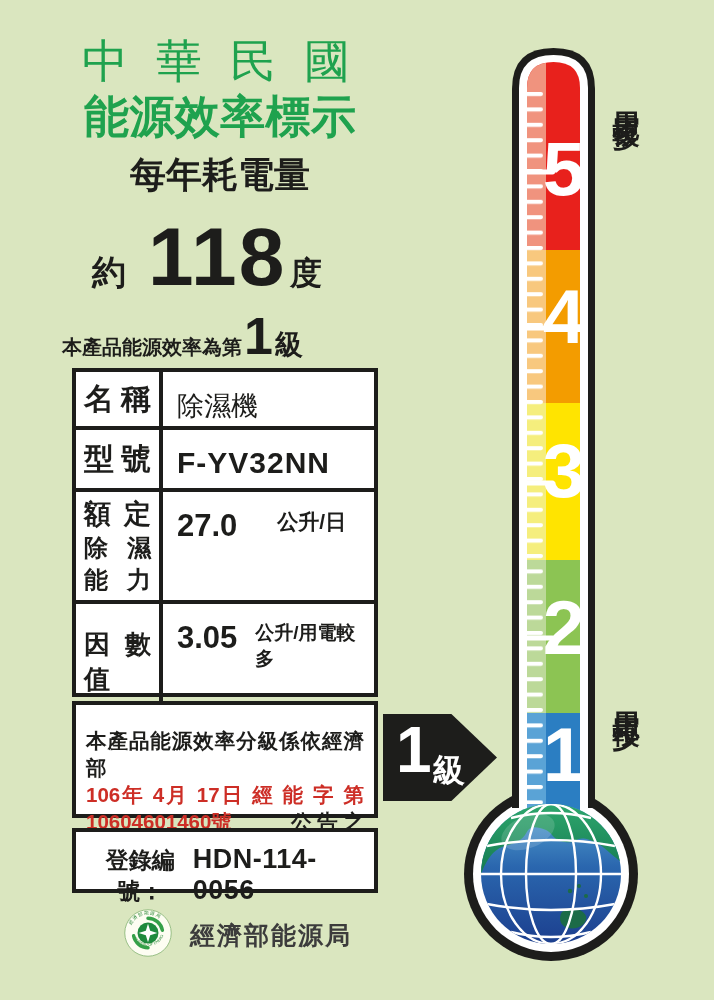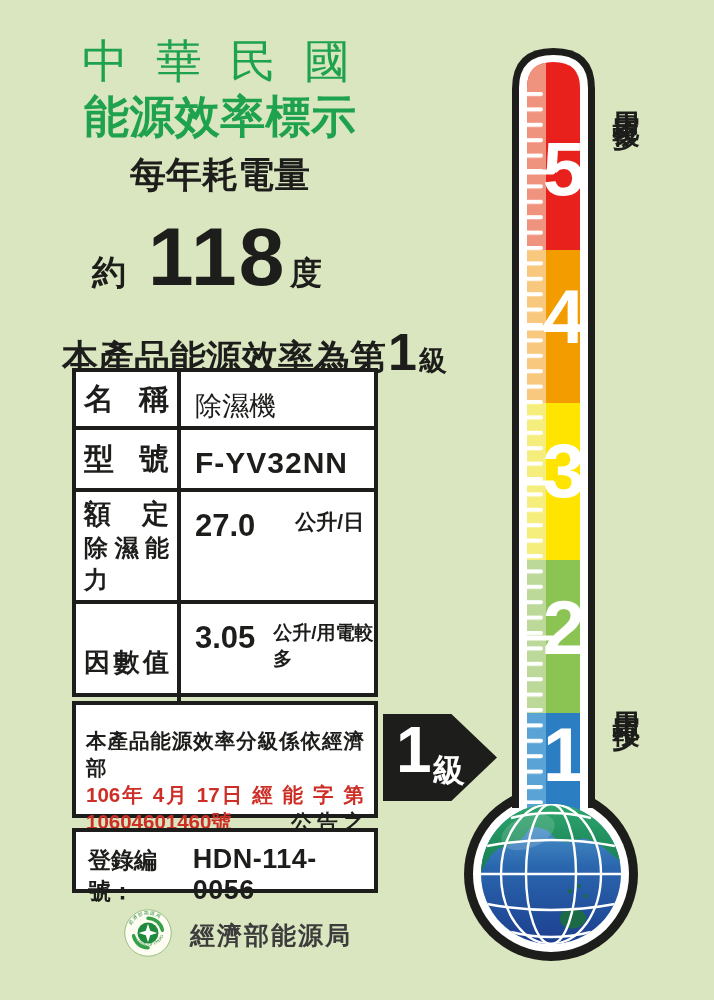--- a/index.html
+++ b/index.html
@@ -11,50 +11,50 @@
   .title1{left:82px;top:36px;width:268px;font-size:46px;font-weight:400;color:#1fa24e;
           text-align:justify;text-align-last:justify;line-height:1.1;}
   .title2{left:84px;top:92px;width:272px;font-size:45px;font-weight:700;color:#1fa24e;
           text-align:justify;text-align-last:justify;line-height:1.1;}
   .subtitle{left:130px;top:151px;width:180px;font-size:36px;font-weight:700;
           text-align:justify;text-align-last:justify;}
   .approx{left:92px;top:250px;font-size:34px;font-weight:700;}
   .kwh{left:148px;top:210px;font-size:82px;font-weight:700;letter-spacing:2px;}
   .deg{left:290px;top:252px;font-size:32px;font-weight:700;}
   .gradeline{left:62px;top:298px;display:flex;align-items:baseline;}
-  .gradeline .pre{font-size:36px;font-weight:700;margin-top:36px;}
+  .gradeline .pre{font-size:20px;font-weight:700;margin-top:36px;}
   .gradeline .num{font-size:52px;font-weight:700;margin:0 2px;}
   .gradeline .suf{font-size:28px;font-weight:700;}
   
   .boxed{background:#fff;border:4px solid #1d1d1b;box-sizing:border-box;}
   .spec{left:72px;top:368px;width:306px;height:329px;display:flex;flex-direction:column;}
   .t-row{display:flex;border-top:4px solid #1d1d1b;flex:0 0 auto;}
   .t-row:first-child{border-top:none;}
-  .t-label{width:105px;border-right:4px solid #1d1d1b;padding:4px 8px;box-sizing:border-box;
+  .t-label{width:87px;border-right:4px solid #1d1d1b;padding:4px 8px;box-sizing:border-box;
            display:flex;flex-direction:column;justify-content:center;}
   .t-label div{text-align:justify;text-align-last:justify;}
   .t-value{flex:1;display:flex;align-items:flex-start;padding:16px 0 0 14px;}
   .f30{font-size:30px;font-weight:700;}
   .f27{font-size:27px;font-weight:700;}
   .f24{font-size:24px;font-weight:700;}
   .f28b{font-size:28px;font-weight:700;}
   .v-plain{font-size:27px;}
   .v-bold{font-size:30px;font-weight:700;letter-spacing:1px;}
   .v-num{font-size:31px;font-weight:700;}
   .v-unit{font-size:21px;font-weight:700;margin-left:40px;}
   .v-unit.small{font-size:19px;margin-left:18px;}
   
   .notice{left:72px;top:701px;width:306px;height:117px;padding:22px 10px;font-weight:700;}
   .notice .ln{font-size:20.5px;line-height:27px;text-align:justify;text-align-last:justify;}
   .notice .red{color:#cd2e26;}
   .notice .ln3{display:flex;justify-content:space-between;font-size:20.5px;line-height:27px;}
   
   .reg{left:72px;top:828px;width:306px;height:65px;display:flex;align-items:baseline;
        padding:12px 12px 0 12px;}
-  .reg .lab{font-size:23px;font-weight:700;}
+  .reg .lab{font-size:23px;font-weight:700;text-align:center;}
   .reg .no{font-size:27px;font-weight:700;letter-spacing:0.5px;}
   
   .seal{left:124px;top:909px;width:48px;height:48px;}
   .agency{left:190px;top:919px;font-size:25px;font-weight:700;color:#3c3c3c;letter-spacing:2px;}
   
   .thermo{left:450px;top:40px;}
   .lvl{font-size:76px;font-weight:700;fill:#ffffff;text-anchor:middle;}
   .vnote{font-size:27px;font-weight:700;writing-mode:vertical-rl;letter-spacing:4px;line-height:1;}
   .vnote.topn{left:612px;top:90px;}
   .vnote.botn{left:612px;top:690px;}

